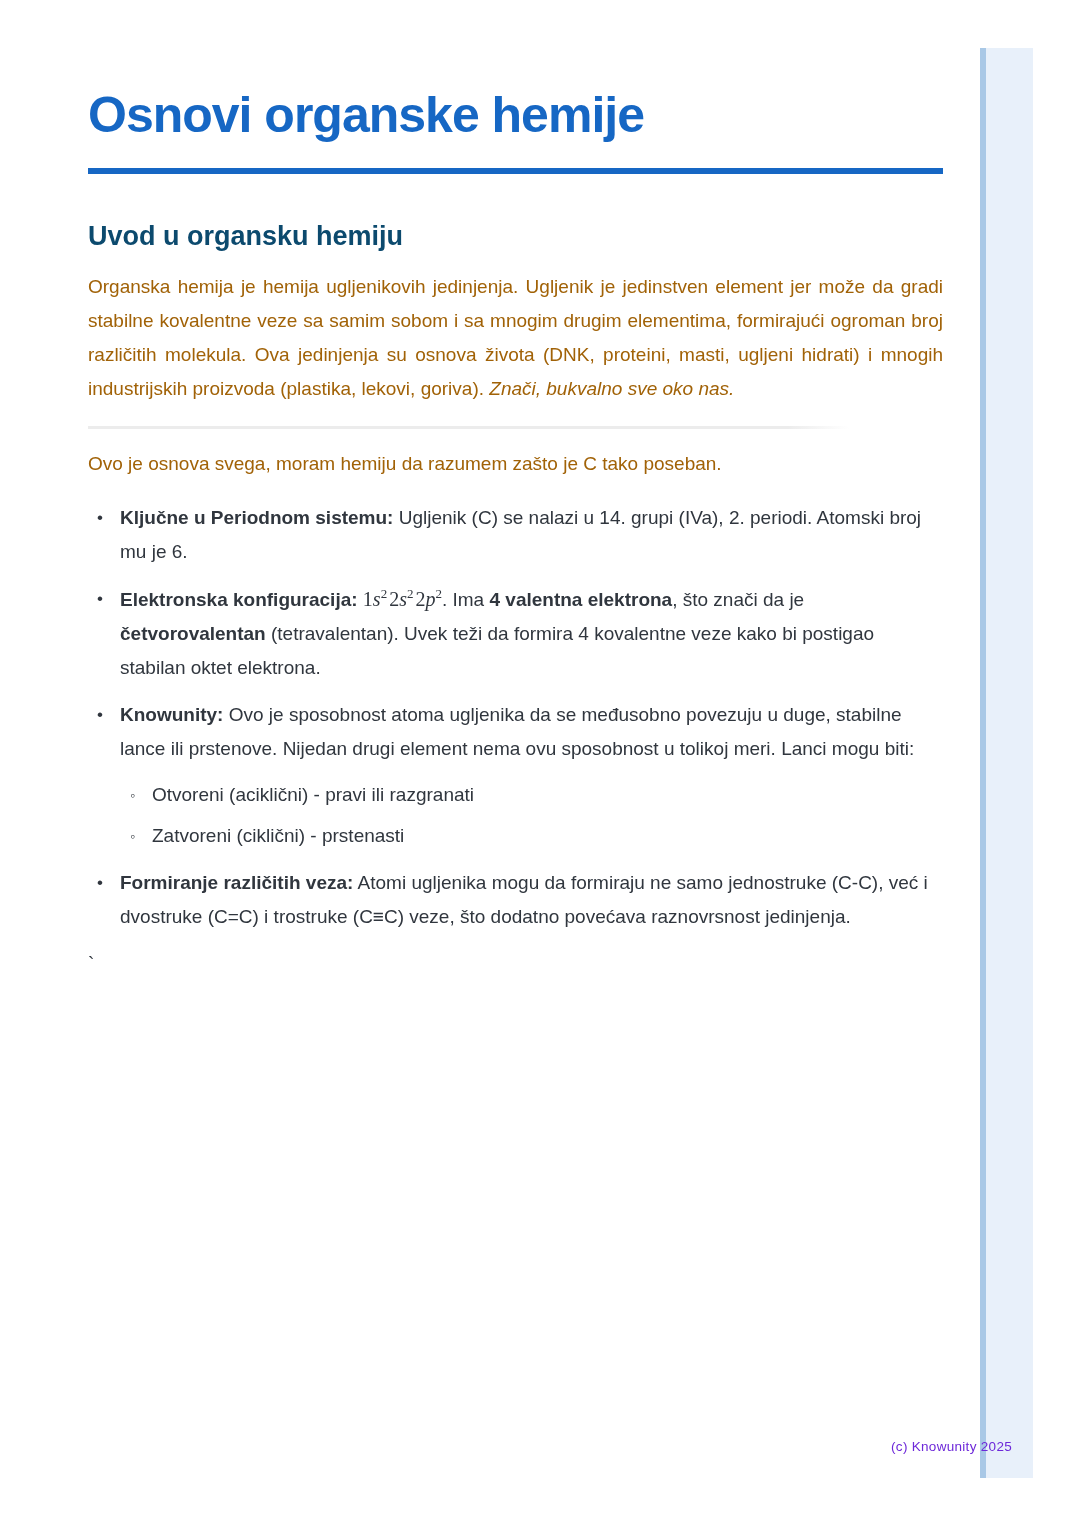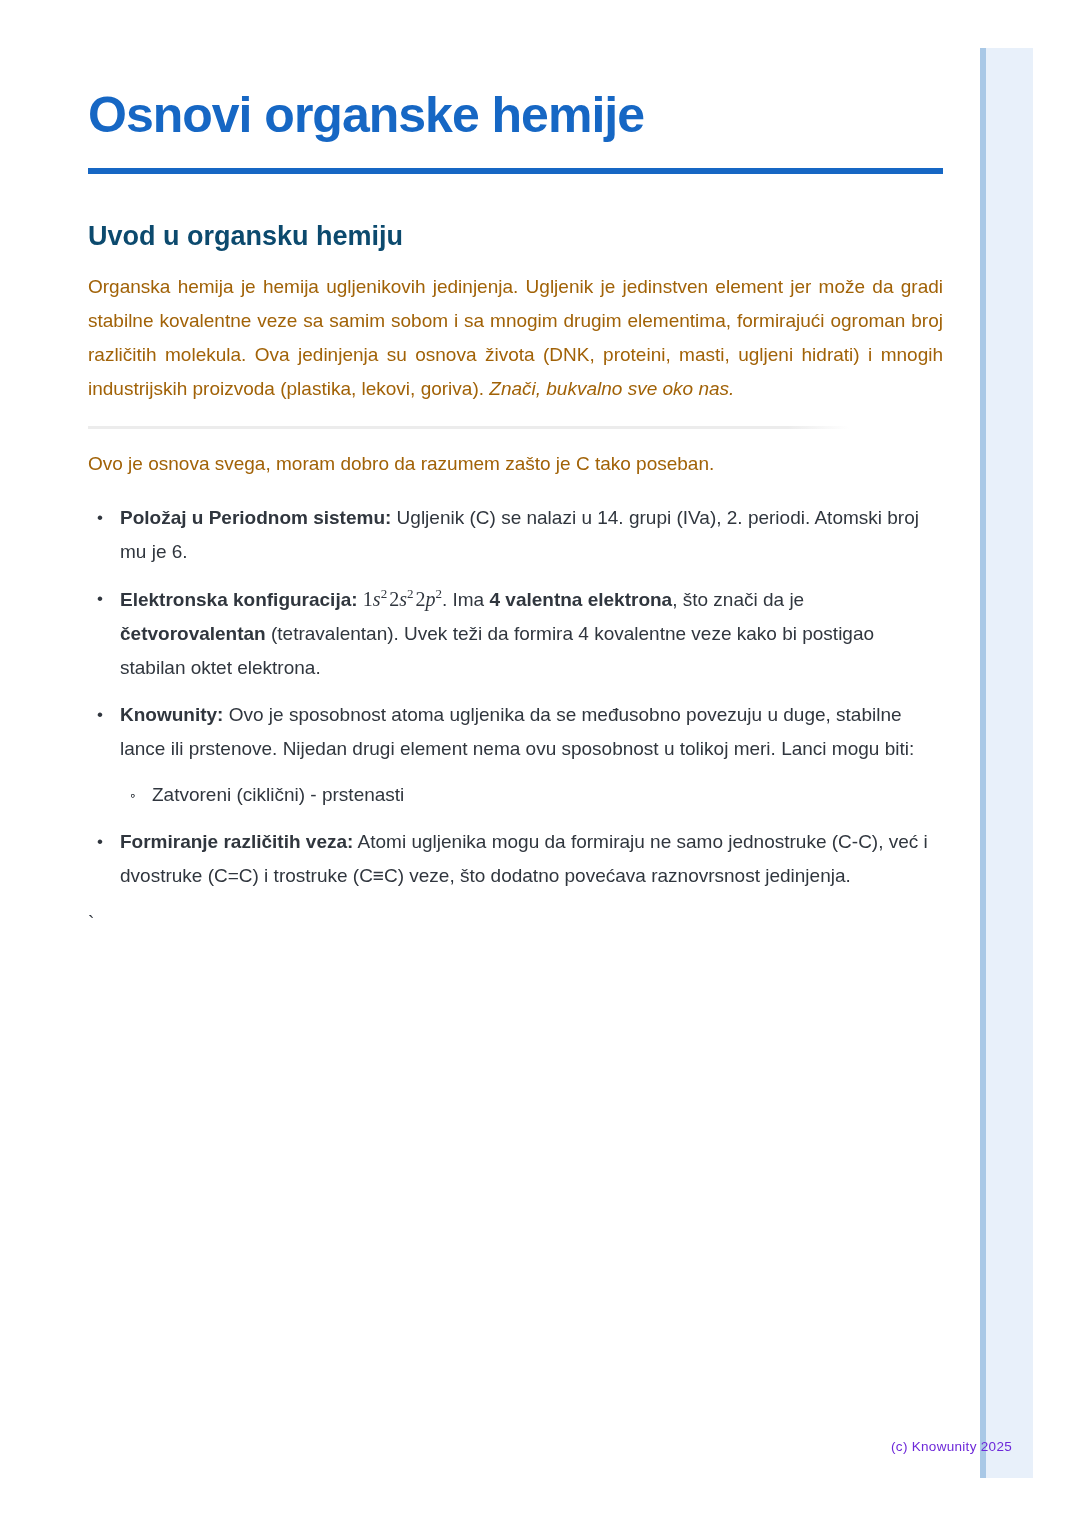--- a/index.html
+++ b/index.html
@@ -142,36 +142,36 @@
   <div class="content">
 
     <h1 class="doc-title">Osnovi organske hemije</h1>
     <div class="title-rule"></div>
 
     <h2 class="section-heading">Uvod u organsku hemiju</h2>
     <p class="body-text justified"><span>Organska hemija je hemija ugljenikovih jedinjenja. Ugljenik je jedinstven element jer može da gradi stabilne kovalentne veze sa samim sobom i sa mnogim drugim elementima, formirajući ogroman broj različitih molekula. Ova jedinjenja su osnova života (DNK, proteini, masti, ugljeni hidrati) i mnogih industrijskih proizvoda (plastika, lekovi, goriva). </span><span class="italic">Znači, bukvalno sve oko nas.</span></p>
 
     <hr class="section-divider">
 
-    <p class="body-text">Ovo je osnova svega, moram dobro da razumem zašto je C tako poseban.</p>
+    <p class="body-text">Ovo je osnova svega, moram hemiju da razumem zašto je C tako poseban.</p>
 
     <ul class="bullet-list">
 
       <li>
-        <span class="marker">•</span><span class="bold">Položaj u Periodnom sistemu:</span><span> Ugljenik (C) se nalazi u 14. grupi (IVa), 2. periodi. Atomski broj mu je 6.</span>
+        <span class="marker">•</span><span class="bold">Ključne u Periodnom sistemu:</span><span> Ugljenik (C) se nalazi u 14. grupi (IVa), 2. periodi. Atomski broj mu je 6.</span>
       </li>
 
       <li>
         <span class="marker">•</span><span class="bold">Elektronska konfiguracija:</span><span> </span><span class="math"><span>1</span><i>s</i><sup>2</sup><span class="grp">2</span><i>s</i><sup>2</sup><span class="grp">2</span><i>p</i><sup>2</sup></span><span>. Ima </span><span class="bold">4 valentna elektrona</span><span>, što znači da je </span><span class="bold">četvorovalentan</span><span> (tetravalentan). Uvek teži da formira 4 kovalentne veze kako bi postigao stabilan oktet elektrona.</span>
       </li>
 
       <li>
         <span class="marker">•</span><span class="bold">Knowunity:</span><span> Ovo je sposobnost atoma ugljenika da se međusobno povezuju u duge, stabilne lance ili prstenove. Nijedan drugi element nema ovu sposobnost u tolikoj meri. Lanci mogu biti:</span>
         <ul class="sub-list">
-          <li><span class="marker">◦</span></li>
+          <li><span class="marker">◦</span><span>Otvoreni (aciklični) - pravi ili razgranati</span></li>
           <li><span class="marker">◦</span><span>Zatvoreni (ciklični) - prstenasti</span></li>
         </ul>
       </li>
 
       <li>
         <span class="marker">•</span><span class="bold">Formiranje različitih veza:</span><span> Atomi ugljenika mogu da formiraju ne samo jednostruke (C-C), već i dvostruke (C=C) i trostruke (C≡C) veze, što dodatno povećava raznovrsnost jedinjenja.</span>
       </li>
 
     </ul>
 

